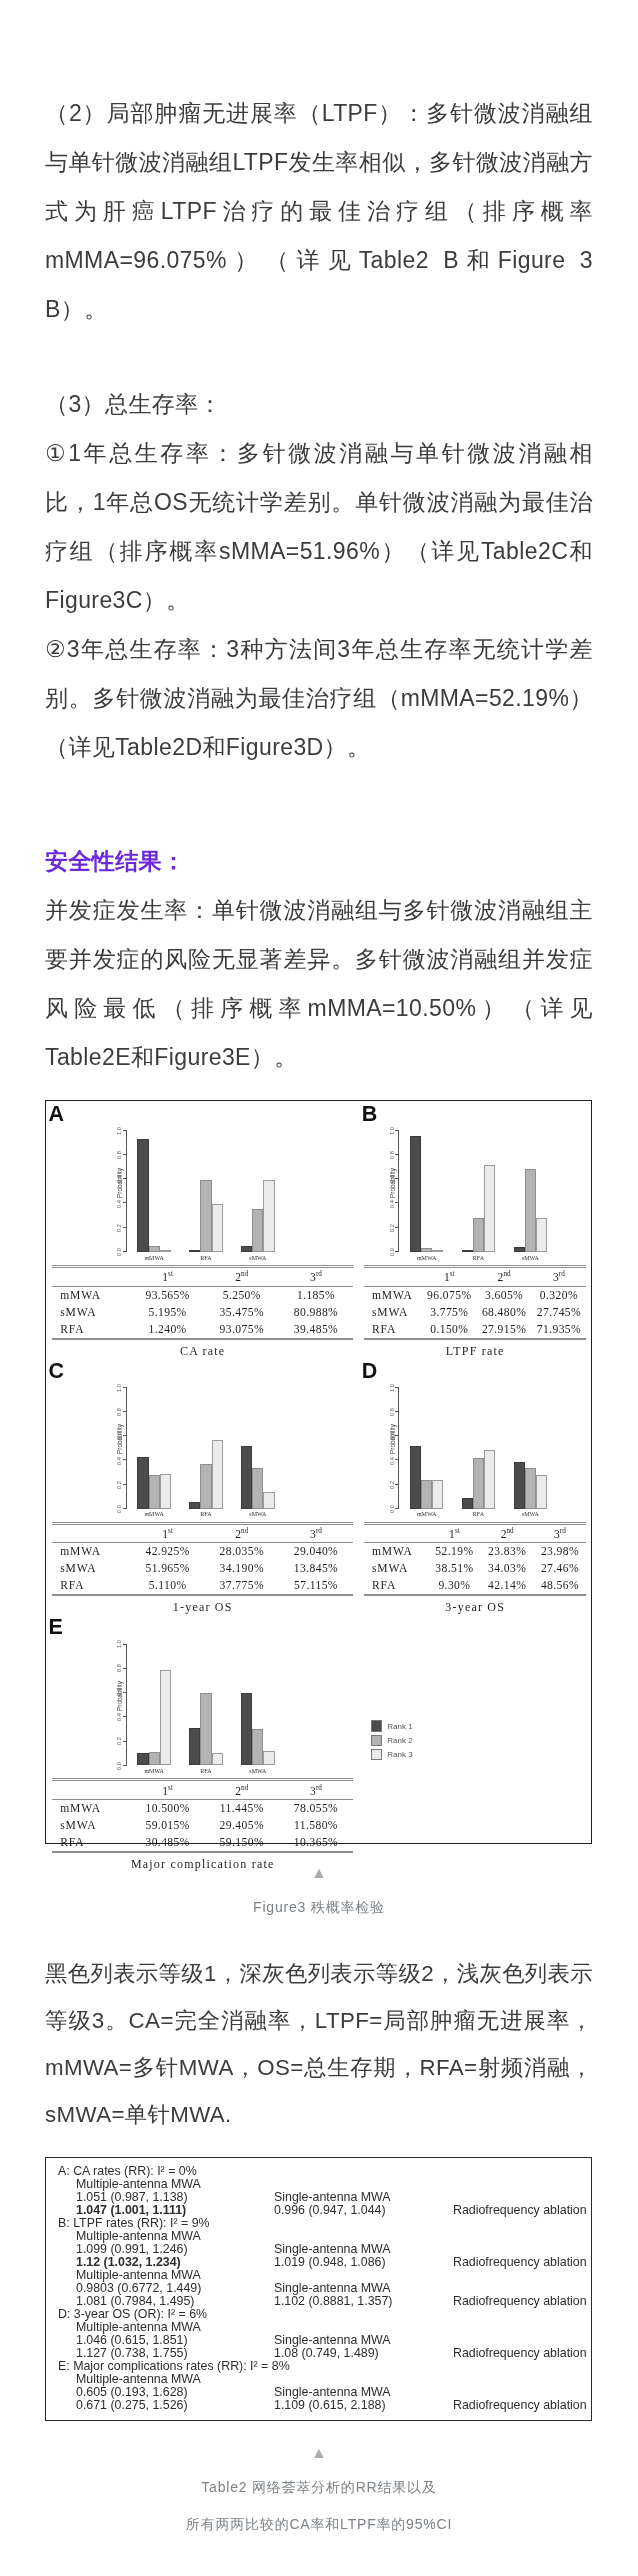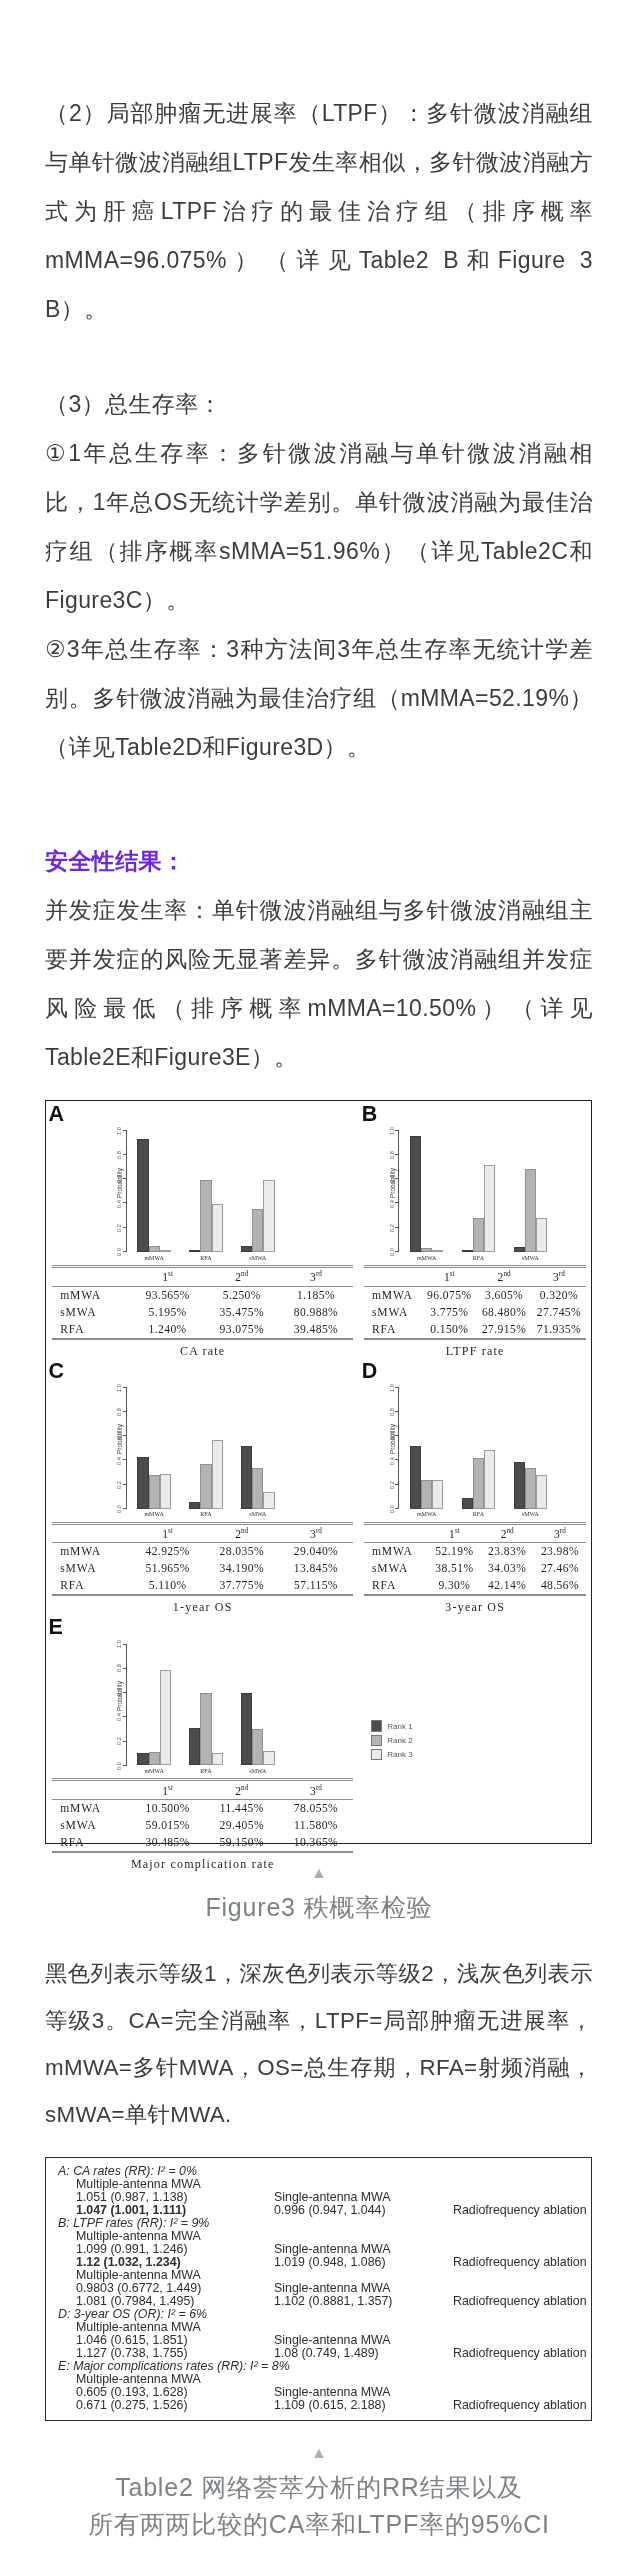--- a/index.html
+++ b/index.html
@@ -81,32 +81,32 @@
   .legend-swatch { width:11.2px; height:11.2px; margin-right:5.6px; border:0.8px solid #777; }
   .legend-label {
     font-size:8px; color:#555;
     font-family:"Liberation Sans","DejaVu Sans",sans-serif;
   }
 
   
   .caption-block { text-align:center; margin-top:21px; }
   .tri { color:#a9aeb1; font-size:16px; line-height:16px; }
   .caption-text {
-    color:#7d8286; font-size:25px; margin-top:8px; line-height:37px;
+    color:#7d8286; font-size:14px; margin-top:8px; line-height:37px;
     letter-spacing:0.8px;
   }
 
   
   .table2-box {
     margin-top:19px; border:1.6px solid #2a2a2a; width:547px;
     padding:7.2px 0 8px 0;
     font-family:"Liberation Sans","DejaVu Sans",sans-serif;
     font-size:12.4px; color:#2d2d2d;
   }
-  .t2header { padding-left:12px; line-height:13px; white-space:nowrap;font-style:italic; }
+  .t2header { padding-left:12px; line-height:13px; white-space:nowrap; }
   .t2row {
     display:grid; grid-template-columns:198px 179px 1fr;
     padding-left:30px; line-height:13px;
   }
   .t2cell { white-space:nowrap; }
   .t2cell.b { font-weight:bold; }
 </style>
 </head>
 <body>
 

